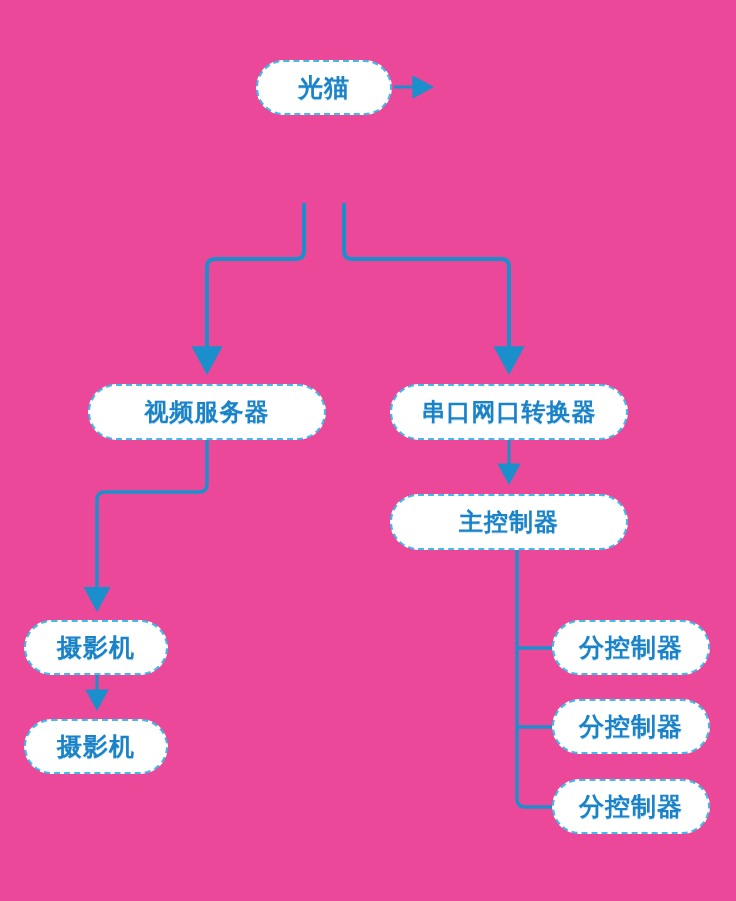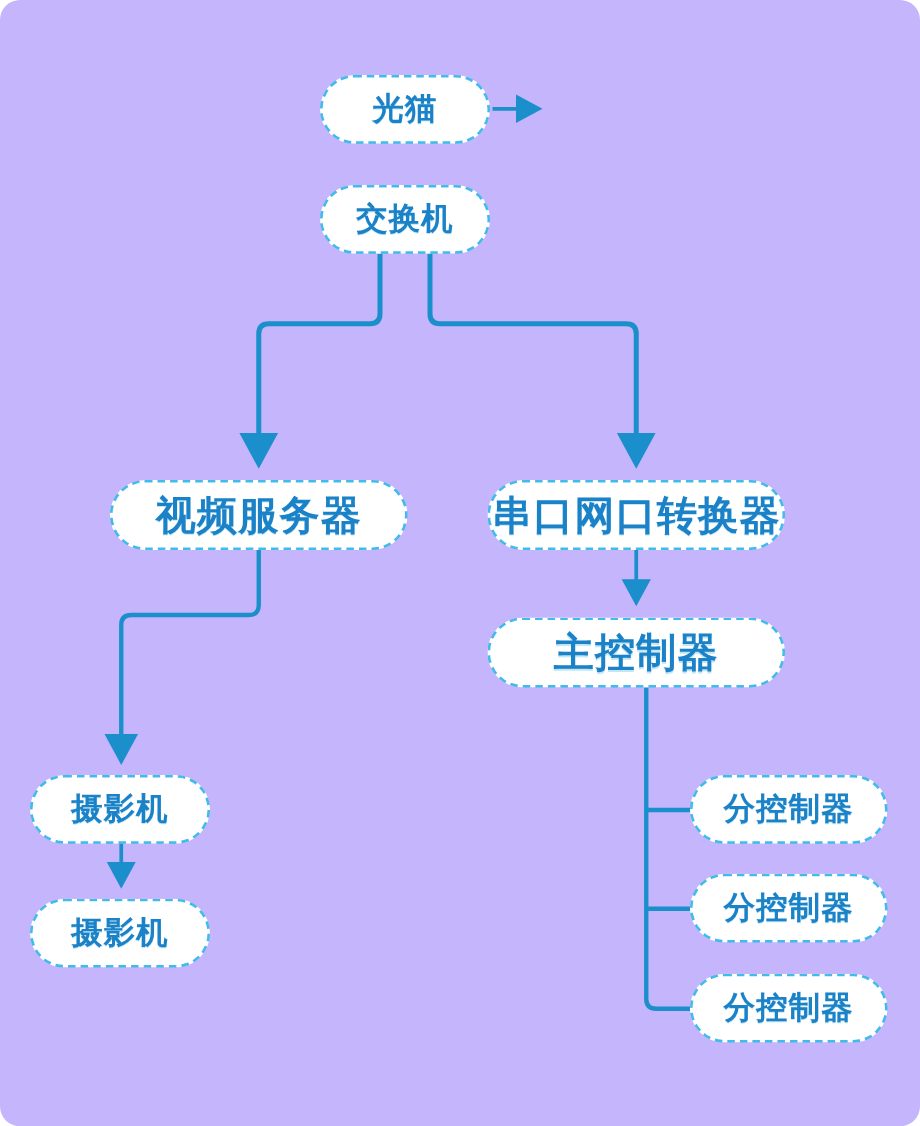--- a/index.html
+++ b/index.html
@@ -7,23 +7,22 @@
     padding: 0;
     background: #ffffff;
   }
   body {
     font-family: "Liberation Sans", "DejaVu Sans", sans-serif;
   }
   #diagram-root {
     position: relative;
     width: 736px;
     height: 901px;
-    background: #c4b5fd;
+    background: #ec4899;
     overflow: hidden;
-    border-radius: 16px;
   }
   #edge-layer {
     position: absolute;
     left: 0;
     top: 0;
     width: 736px;
     height: 901px;
   }
   .node {
     position: absolute;
@@ -38,21 +37,21 @@
   }
   .node-label {
     color: #1B82C8;
     font-weight: bold;
     letter-spacing: 1px;
     white-space: nowrap;
     line-height: 1;
     text-shadow: 0 1px 0 rgba(120,200,235,0.45);
   }
   .size-sm  { font-size: 25px; }
-  .size-md  { font-size: 32px; }
+  .size-md  { font-size: 24px; }
 </style>
 </head>
 <body>
 
 <div id="diagram-root">
 
   <svg id="edge-layer" viewBox="0 0 736 901">
     <defs>
       <marker id="arrowhead" markerWidth="9" markerHeight="9" refX="5.2" refY="4.5" orient="auto" markerUnits="strokeWidth">
         <path d="M0,0.6 L7.2,4.5 L0,8.4 Z" fill="#1B8FCB"></path>
@@ -76,23 +75,20 @@
     <path d="M517,648 L552,648" fill="none" stroke="#1B8FCB" stroke-width="3.5"></path>
 
     <path d="M517,727 L552,727" fill="none" stroke="#1B8FCB" stroke-width="3.5"></path>
   </svg>
 
   <div class="node" style="left:256px; top:60px; width:136px; height:55px;">
     <span class="node-label size-sm">光猫</span>
   </div>
 
 
-  <div class="node" style="left:256px; top:148px; width:136px; height:55px;">
-    <span class="node-label size-sm">交换机</span>
-  </div>
 
   <div class="node" style="left:88px; top:384px; width:238px; height:56px;">
     <span class="node-label size-md">视频服务器</span>
   </div>
 
   <div class="node" style="left:390px; top:384px; width:238px; height:56px;">
     <span class="node-label size-md">串口网口转换器</span>
   </div>
 
   <div class="node" style="left:390px; top:494px; width:238px; height:56px;align-items:center;">

